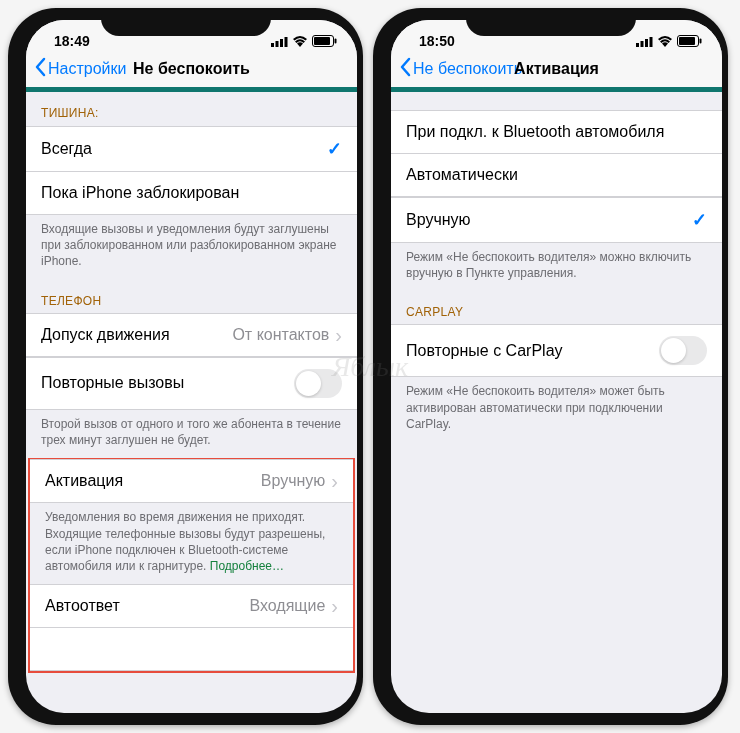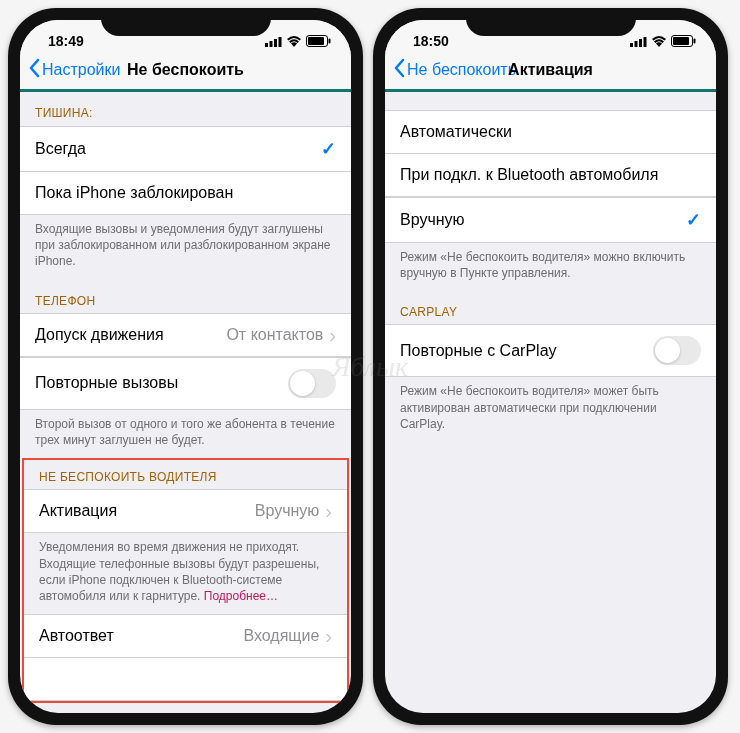--- a/index.html
+++ b/index.html
@@ -1,36 +1,36 @@
 <!DOCTYPE html>
 <html><head>
 <meta charset="utf-8">
 <style>
   * { box-sizing: border-box; margin: 0; padding: 0; font-family: -apple-system, "Helvetica Neue", Arial, sans-serif; }
   body { background: #f5f5f5; width: 740px; height: 733px; display: flex; gap: 10px; padding: 8px; align-items: flex-start; }
   .phone-frame { width: 355px; height: 717px; background: #111; border-radius: 48px; padding: 12px; position: relative; box-shadow: 0 2px 6px rgba(0,0,0,0.3); }
   .notch { position: absolute; top: 0; left: 50%; transform: translateX(-50%); width: 170px; height: 28px; background: #111; border-bottom-left-radius: 18px; border-bottom-right-radius: 18px; z-index: 10; }
-  .screen { width: 100%; height: 100%; background: #efeff4; border-radius: 38px; overflow: hidden; position: relative; display: flex; flex-direction: column; }
+  .screen { width: 100%; height: 100%; background: #efeff4; border-radius: 38px; overflow: hidden; position: relative; display: flex; flex-direction: column; margin-left: 6px; }
   .status-bar { height: 30px; display: flex; justify-content: space-between; align-items: center; padding: 12px 20px 0 28px; font-size: 14px; font-weight: 600; background: #f7f7f7; }
   .status-right { display: flex; align-items: center; gap: 4px; }
   .signal svg, .wifi svg, .battery svg { display: block; }
-  .nav-bar { background: #f7f7f7; border-bottom: 3px solid #0f766e; height: 42px; display: flex; align-items: center; padding: 0 8px; position: relative; }
+  .nav-bar { background: #f7f7f7; border-bottom: 5px solid #0f766e; height: 42px; display: flex; align-items: center; padding: 0 8px; position: relative; }
   .back-btn { display: flex; align-items: center; color: #007aff; font-size: 16px; }
   .back-chevron { margin-right: 2px; }
   .nav-title { position: absolute; left: 50%; transform: translateX(-50%); font-size: 16px; font-weight: 600; color: #000; }
   .content { flex: 1; overflow-y: hidden; }
   .section-header { font-size: 12px; color: #a16207; padding: 14px 15px 6px; letter-spacing: 0.3px; }
   .cell { background: #fff; border-top: 0.5px solid #d1d1d5; border-bottom: 0.5px solid #d1d1d5; padding: 11px 15px; display: flex; align-items: center; justify-content: space-between; font-size: 16px; color: #000; margin-top: -0.5px; min-height: 44px; }
   .cell + .cell { border-top: 0.5px solid #d1d1d5; }
   .cell-label { flex: 1; white-space: nowrap; overflow: hidden; text-overflow: ellipsis; }
   .cell-value { color: #8e8e93; font-size: 16px; margin-right: 6px; white-space: nowrap; overflow: hidden; text-overflow: ellipsis; max-width: 180px; }
   .check { color: #007aff; font-size: 18px; font-weight: 700; }
   .chevron { color: #c7c7cc; font-size: 20px; line-height: 1; }
   .footer-text { font-size: 12px; color: #6d6d72; padding: 6px 15px 10px; line-height: 1.35; }
-  .footer-text a { color: #be185d; text-decoration: none; }
+  .footer-text a { color: #15803d; text-decoration: none; }
   .switch { width: 48px; height: 29px; background: #e9e9ea; border-radius: 15px; position: relative; }
   .switch::after { content: ""; position: absolute; top: 2px; left: 2px; width: 25px; height: 25px; background: #fff; border-radius: 50%; box-shadow: 0 1px 3px rgba(0,0,0,0.2); }
   .highlight-box { border: 2px solid #e74c3c; margin: 0 2px; }
   .highlight-box .section-header { padding-top: 10px; }
   .watermark { position: fixed; left: 50%; top: 50%; transform: translate(-50%, -50%); font-size: 28px; color: rgba(128,128,128,0.18); font-style: italic; font-family: Georgia, serif; pointer-events: none; z-index: 999; }
 </style>
 </head>
 <body>
 
 <div class="watermark">Яблык</div>
@@ -90,21 +90,20 @@
         <span class="cell-value">От контактов</span>
         <span class="chevron">›</span>
       </div>
       <div class="cell">
         <span class="cell-label">Повторные вызовы</span>
         <div class="switch"></div>
       </div>
       <div class="footer-text">Второй вызов от одного и того же абонента в течение трех минут заглушен не будет.</div>
 
       <div class="highlight-box">
-        <div class="section-header">НЕ БЕСПОКОИТЬ ВОДИТЕЛЯ</div>
         <div class="cell">
           <span class="cell-label">Активация</span>
           <span class="cell-value">Вручную</span>
           <span class="chevron">›</span>
         </div>
         <div class="footer-text">
           <span>Уведомления во время движения не приходят. Входящие телефонные вызовы будут разрешены, если iPhone подключен к Bluetooth-системе автомобиля или к гарнитуре. </span><a href="#">Подробнее…</a>
         </div>
         <div class="cell">
           <span class="cell-label">Автоответ</span>
@@ -157,24 +156,24 @@
               <path d="M10 2 L3 10 L10 18" stroke="#007aff" stroke-width="2.5" fill="none" stroke-linecap="round" stroke-linejoin="round"></path>
             </svg></span>
         <span>Не беспокоить</span>
       </div>
       <div class="nav-title">Активация</div>
     </div>
     <div class="content">
 
       <div style="height:18px"></div>
       <div class="cell">
-        <span class="cell-label">Автоматически</span>
+        <span class="cell-label">При подкл. к Bluetooth автомобиля</span>
       </div>
       <div class="cell">
-        <span class="cell-label">При подкл. к Bluetooth автомобиля</span>
+        <span class="cell-label">Автоматически</span>
       </div>
       <div class="cell">
         <span class="cell-label">Вручную</span>
         <span class="check">✓</span>
       </div>
       <div class="footer-text">Режим «Не беспокоить водителя» можно включить вручную в Пункте управления.</div>
 
       <div class="section-header">CARPLAY</div>
       <div class="cell">
         <span class="cell-label">Повторные с CarPlay</span>

